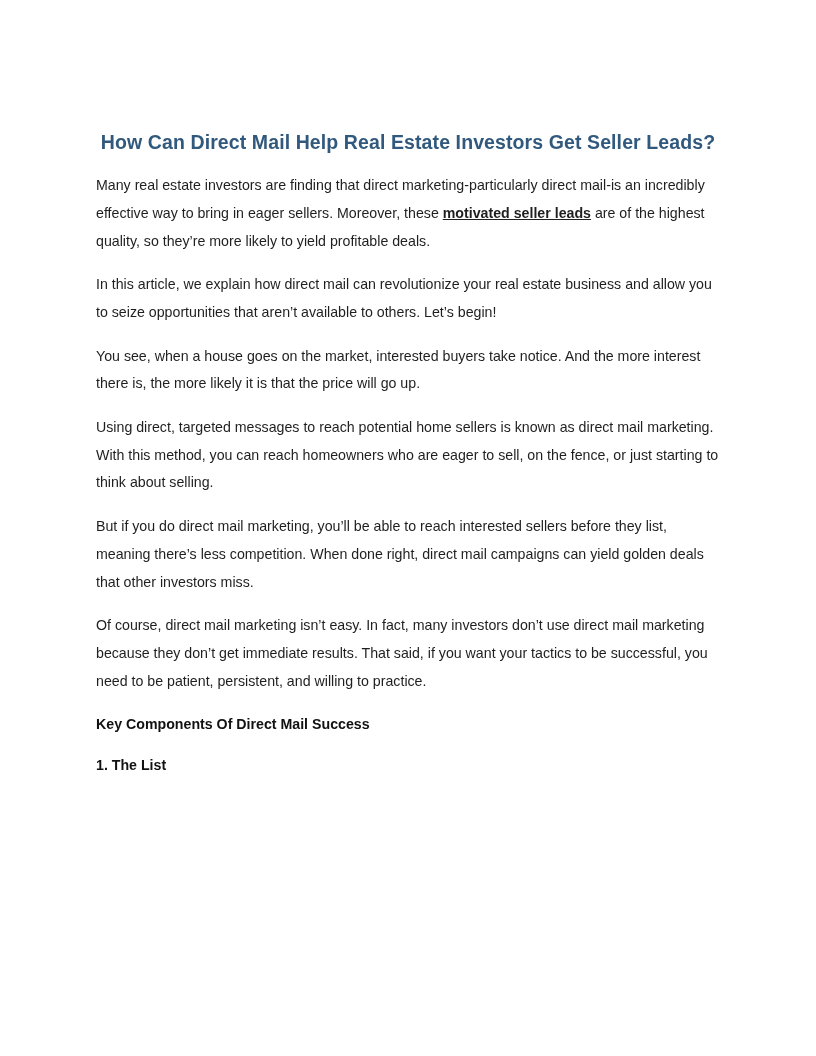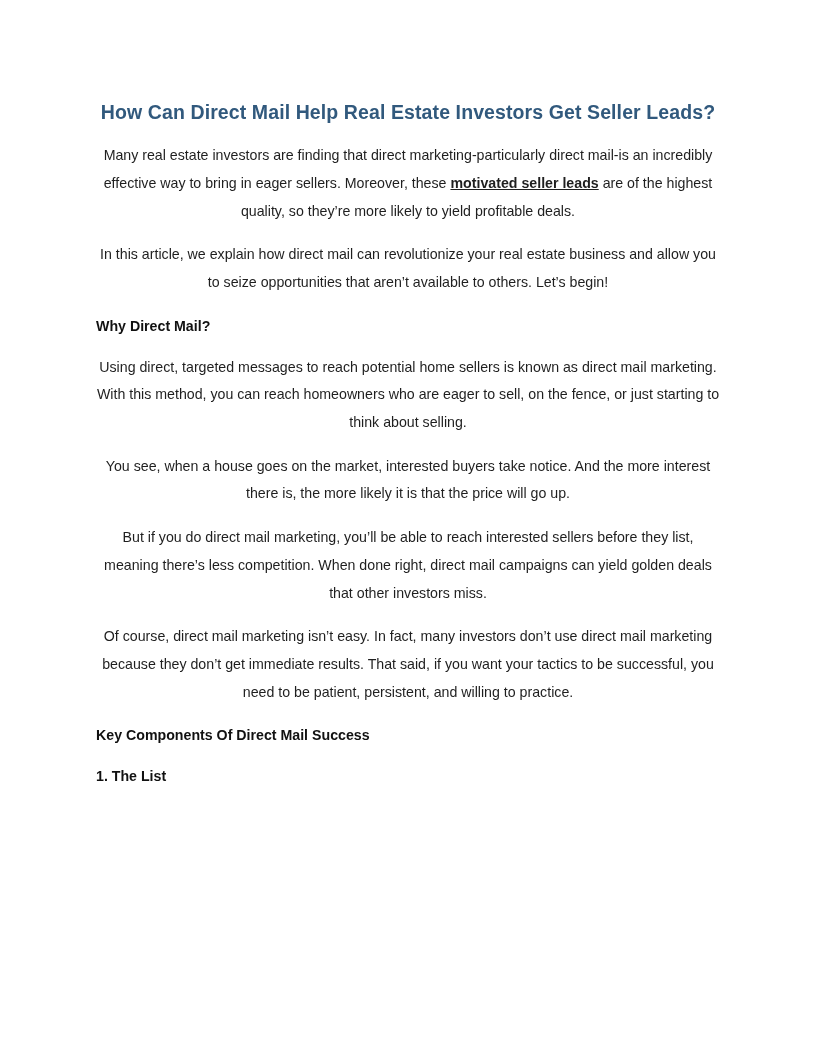--- a/index.html
+++ b/index.html
@@ -11,42 +11,42 @@
     width: 816px;
     height: 1056px;
     font-family: "Liberation Sans", sans-serif;
     color: #222222;
     overflow: hidden;
   }
   .page {
     width: 816px;
     height: 816px;
     box-sizing: border-box;
-    padding: 84px 96px 96px 96px;
+    padding: 114px 96px 96px 96px;
     background: #ffffff;
     position: relative;
   }
   .content {
     width: 624px;
   }
   h1.doc-title {
     font-size: 19.5px;
     line-height: 1.45;
     font-weight: bold;
     color: #31597d;
     text-align: center;
     margin: 14px 0 16px 0;
     letter-spacing: 0.1px;
   }
   p.para {
     font-size: 14.2px;
     line-height: 1.95;
     margin: 0 0 16px 0;
     color: #1f1f1f;
-    text-align: center;
+    text-align: left;
   }
   h2.subhead {
     font-size: 14.2px;
     line-height: 1.9;
     font-weight: bold;
     margin: 10px 0 14px 0;
     color: #111111;
   }
   .link-bold {
     font-weight: bold;
@@ -59,25 +59,24 @@
 
 <div class="page">
   <div class="content">
 
     <h1 class="doc-title">How Can Direct Mail Help Real Estate Investors Get Seller Leads?</h1>
 
     <p class="para"><span>Many real estate investors are finding that direct marketing-particularly direct mail-is an incredibly effective way to bring in eager sellers. Moreover, these </span><a class="link-bold" href="#">motivated seller leads</a><span> are of the highest quality, so they’re more likely to yield profitable deals.</span></p>
 
     <p class="para">In this article, we explain how direct mail can revolutionize your real estate business and allow you to seize opportunities that aren’t available to others. Let’s begin!</p>
 
-    <h2 class="subhead">Why Direct Mail?</h2>
+
+    <p class="para">You see, when a house goes on the market, interested buyers take notice. And the more interest there is, the more likely it is that the price will go up.</p>
 
     <p class="para">Using direct, targeted messages to reach potential home sellers is known as direct mail marketing. With this method, you can reach homeowners who are eager to sell, on the fence, or just starting to think about selling.</p>
-
-    <p class="para">You see, when a house goes on the market, interested buyers take notice. And the more interest there is, the more likely it is that the price will go up.</p>
 
     <p class="para">But if you do direct mail marketing, you’ll be able to reach interested sellers before they list, meaning there’s less competition. When done right, direct mail campaigns can yield golden deals that other investors miss.</p>
 
 
     <p class="para">Of course, direct mail marketing isn’t easy. In fact, many investors don’t use direct mail marketing because they don’t get immediate results. That said, if you want your tactics to be successful, you need to be patient, persistent, and willing to practice.</p>
 
 
     <h2 class="subhead">Key Components Of Direct Mail Success</h2>
 
 

